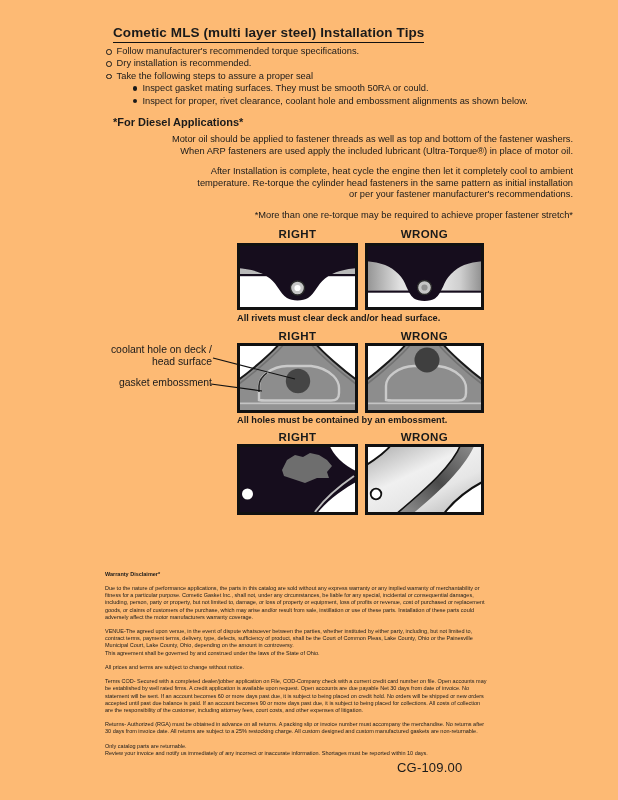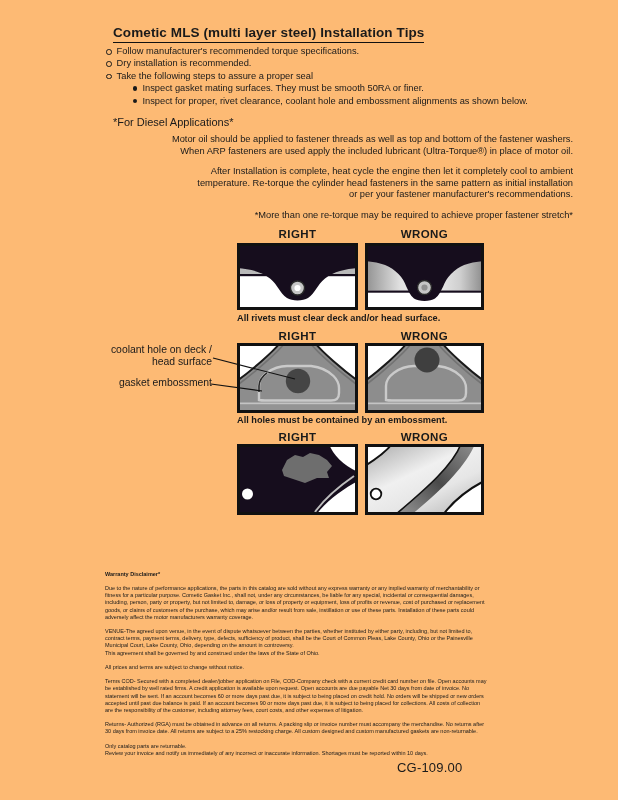--- a/index.html
+++ b/index.html
@@ -7,21 +7,21 @@
          font-family:"Liberation Sans",sans-serif;color:#1a1a1a;}
   .title{position:absolute;left:113px;top:25px;margin:0;font-size:13.5px;font-weight:bold;
          border-bottom:1.6px solid #111;padding-bottom:2px;letter-spacing:0.1px;}
   .bullets{position:absolute;left:106px;top:45px;width:470px;font-size:9.3px;line-height:12.4px;}
   .b{display:flex;align-items:flex-start;}
   .b .dot{flex:0 0 auto;display:inline-block;margin:4px 5px 0 0;}
   .dot.open{width:3.6px;height:3.6px;border:1px solid #1a1a1a;border-radius:50%;}
   .dot.fill{width:4.4px;height:4.4px;background:#1a1a1a;border-radius:50%;}
   .b.sub{margin-left:27px;}
   .diesel{position:absolute;left:113px;top:116px;width:460px;}
-  .diesel h2{margin:0 0 6px 0;font-size:11px;font-weight:normal;}
+  .diesel h2{margin:0 0 6px 0;font-size:11px;font-weight:bold;}
   .diesel p{margin:0 0 9px 0;font-size:9.3px;line-height:11.6px;white-space:pre-line;text-align:right;}
   .dlabel{position:absolute;font-size:11.5px;font-weight:bold;text-align:center;letter-spacing:0.4px;}
   .dbox{position:absolute;display:block;}
   .dcap{position:absolute;font-size:9.2px;font-weight:bold;line-height:10.6px;}
   .ann{position:absolute;font-size:10.4px;line-height:11.6px;text-align:right;}
   .leader{position:absolute;left:205px;top:350px;pointer-events:none;}
   .legal{position:absolute;left:105px;top:571px;width:436px;font-size:5.5px;line-height:7.15px;}
   .legal h3{margin:0 0 7px 0;font-size:5.5px;font-weight:bold;}
   .legal p{margin:0 0 7.2px 0;white-space:pre-line;}
   .code{position:absolute;left:397px;top:760px;font-size:13px;letter-spacing:0.2px;}
@@ -41,21 +41,21 @@
     <div class="b">
       <span class="dot open"></span>
       <span>Dry installation is recommended.</span>
     </div>
     <div class="b">
       <span class="dot open"></span>
       <span>Take the following steps to assure a proper seal</span>
     </div>
     <div class="b sub">
       <span class="dot fill"></span>
-      <span>Inspect gasket mating surfaces.  They must be smooth 50RA or finer.</span>
+      <span>Inspect gasket mating surfaces.  They must be smooth 50RA or could.</span>
     </div>
     <div class="b sub">
       <span class="dot fill"></span>
       <span>Inspect for proper, rivet clearance, coolant hole and embossment alignments as shown below.</span>
     </div>
   </div>
 
   <div class="diesel">
     <h2>*For Diesel Applications*</h2>
     <p>Motor oil should be applied to fastener threads as well as top and bottom of the fastener washers.

